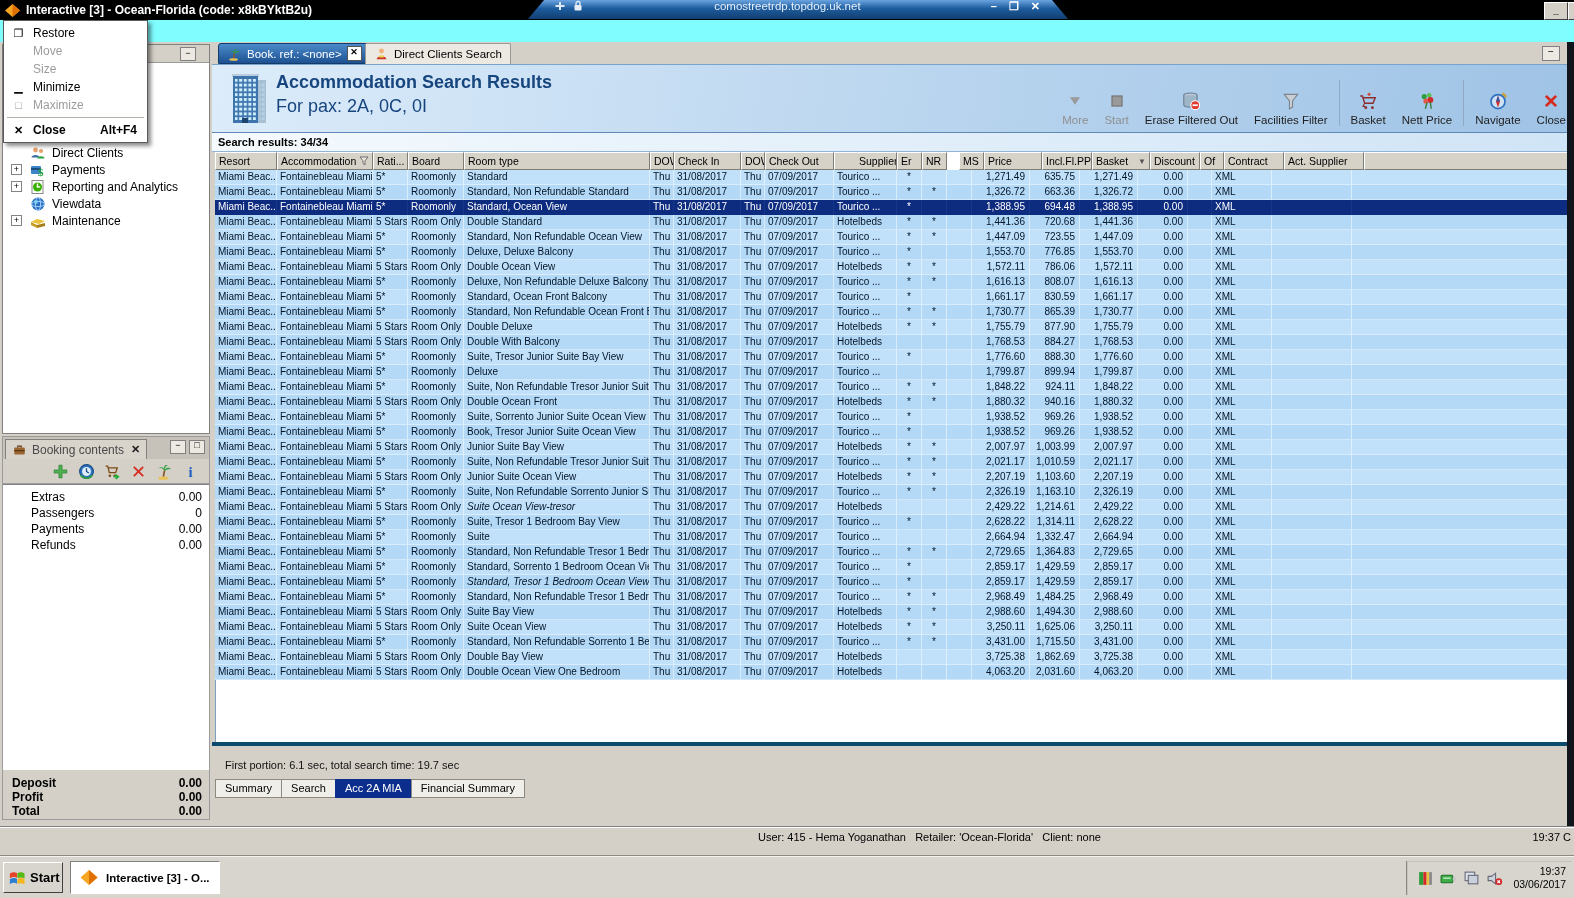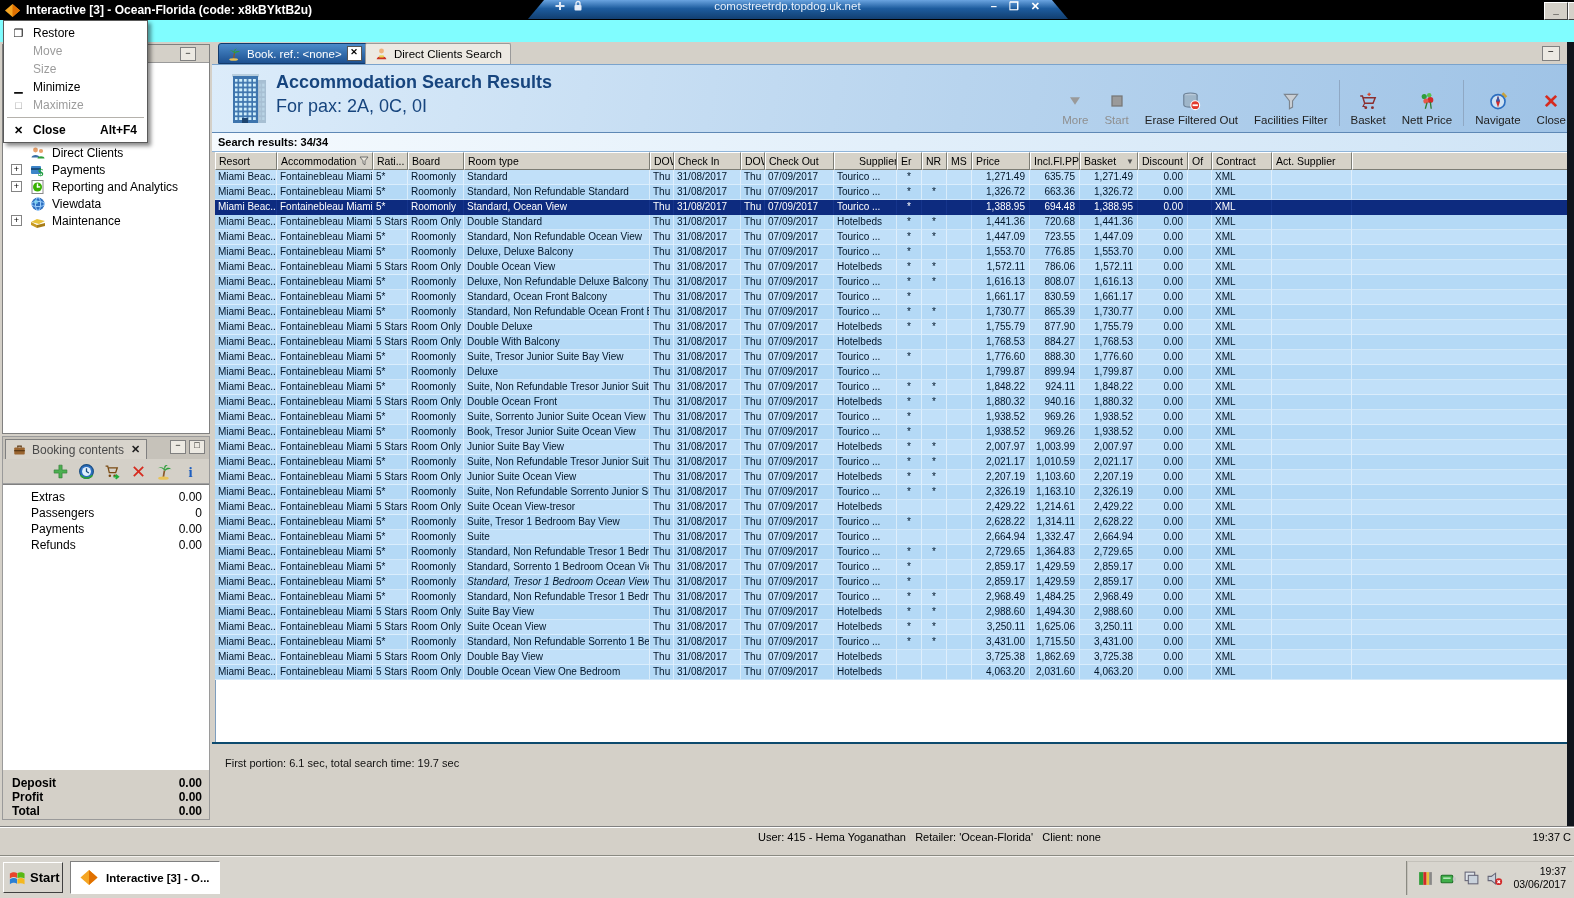--- a/index.html
+++ b/index.html
@@ -124,21 +124,21 @@
           overflow:hidden;border-right:1px solid rgba(255,255,255,.5);
           border-bottom:1px solid rgba(255,255,255,.4);color:#001428;flex:none;}
   .g-row.even .g-cell{background:#c1e0f9;}
   .g-row.odd  .g-cell{background:#b4d9f6;}
   .g-row.sel .g-cell{background:#0d2b7f;color:#fff;border-right-color:#16358c;border-bottom-color:#0d2b7f;}
   .g-cell.r{text-align:right;padding-right:4px;}
   .g-cell.c{text-align:center;}
   .g-filler{flex:1 !important;width:auto !important;border-right:none;}
 
   .results-footer{position:absolute;left:0;top:700px;width:100%;height:82px;background:#D4D0C8;
-                  border-top:2px solid #0c4a6e;}
+                  border-top:4px solid #0c4a6e;}
   .timing{font-size:11px;color:#111;padding:13px 0 0 13px;}
   .ftabs{position:absolute;left:3px;top:33px;display:flex;}
   .ftab{height:17px;line-height:17px;padding:0 9px;font-size:11px;background:#f0eee8;
         border:1px solid #8a8a82;margin-right:-1px;white-space:nowrap;}
   .ftab.active{background:#0b2e8c;color:#fff;border-color:#0b2e8c;}
 
   
   .statusbar{position:absolute;left:0;top:826px;width:100%;height:20px;background:#D4D0C8;
              border-top:1px solid #808080;box-shadow:inset 0 1px 0 #fff;font-size:11px;
              display:flex;align-items:center;box-sizing:border-box;}
@@ -504,21 +504,21 @@
           </div>
           <div class="g-hcell" style="width: 63px; padding-left: 24px;">
             <span>Supplier</span>
           </div>
           <div class="g-hcell" style="width: 25px;">
             <span>Er</span>
           </div>
           <div class="g-hcell" style="width: 25px;">
             <span>NR</span>
           </div>
-          <div class="g-hcell" style="width: 25px;">
+          <div class="g-hcell" style="width: 25px; margin-left: 12px;">
             <span>MS</span>
           </div>
           <div class="g-hcell" style="width: 58px;">
             <span>Price</span>
           </div>
           <div class="g-hcell" style="width: 50px;">
             <span>Incl.Fl.PP</span>
           </div>
           <div class="g-hcell" style="width: 58px;">
             <span>Basket</span>
@@ -1042,21 +1042,21 @@
           <div class="g-cell c" style="width: 24px;"></div>
           <div class="g-cell" style="width: 60px;">XML</div>
           <div class="g-cell" style="width: 80px;"></div>
           <div class="g-cell g-filler"></div>
         </div>
         <div class="g-row even">
           <div class="g-cell" style="width: 62px;">Miami Beac...</div>
           <div class="g-cell" style="width: 96px;">Fontainebleau Miami ...</div>
           <div class="g-cell" style="width: 35px;">5 Stars</div>
           <div class="g-cell" style="width: 56px;">Room Only</div>
-          <div class="g-cell" style="width: 186px;">Suite Ocean View-tresor</div>
+          <div class="g-cell" style="width: 186px; font-style: italic;">Suite Ocean View-tresor</div>
           <div class="g-cell" style="width: 24px;">Thu</div>
           <div class="g-cell" style="width: 67px;">31/08/2017</div>
           <div class="g-cell" style="width: 24px;">Thu</div>
           <div class="g-cell" style="width: 69px;">07/09/2017</div>
           <div class="g-cell" style="width: 63px;">Hotelbeds</div>
           <div class="g-cell c" style="width: 25px;"></div>
           <div class="g-cell c" style="width: 25px;"></div>
           <div class="g-cell c" style="width: 25px;"></div>
           <div class="g-cell r" style="width: 58px;">2,429.22</div>
           <div class="g-cell r" style="width: 50px;">1,214.61</div>
@@ -1317,20 +1317,26 @@
           <div class="g-cell r" style="width: 50px;">0.00</div>
           <div class="g-cell c" style="width: 24px;"></div>
           <div class="g-cell" style="width: 60px;">XML</div>
           <div class="g-cell" style="width: 80px;"></div>
           <div class="g-cell g-filler"></div>
         </div>
       </div>
 
     <div class="results-footer">
       <div class="timing">First portion: 6.1 sec, total search time: 19.7 sec</div>
+      <div class="ftabs" id="ftabs">
+          <span class="ftab">Summary</span>
+          <span class="ftab">Search</span>
+          <span class="ftab active">Acc 2A MIA</span>
+          <span class="ftab">Financial Summary</span>
+        </div>
     </div>
   </div>
 
   <div class="statusbar">
     <span class="sb-left">User: 415 - Hema Yoganathan   Retailer: 'Ocean-Florida'   Client: none</span>
     <span class="sb-right">19:37 C</span>
   </div>
 
   <div class="taskbar">
     <div class="start">

